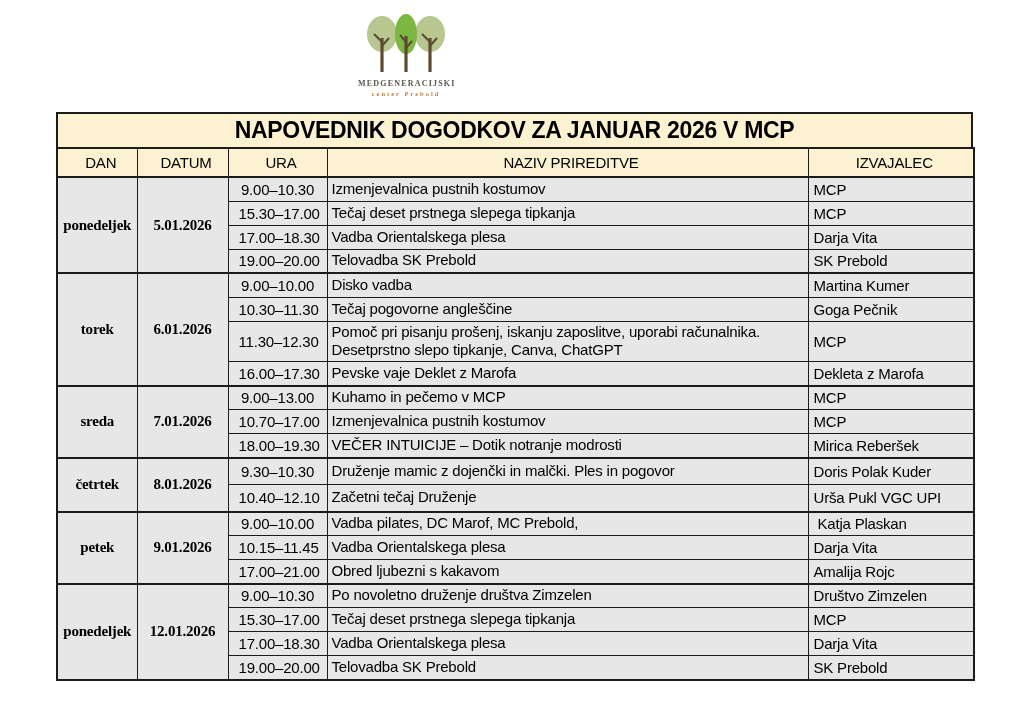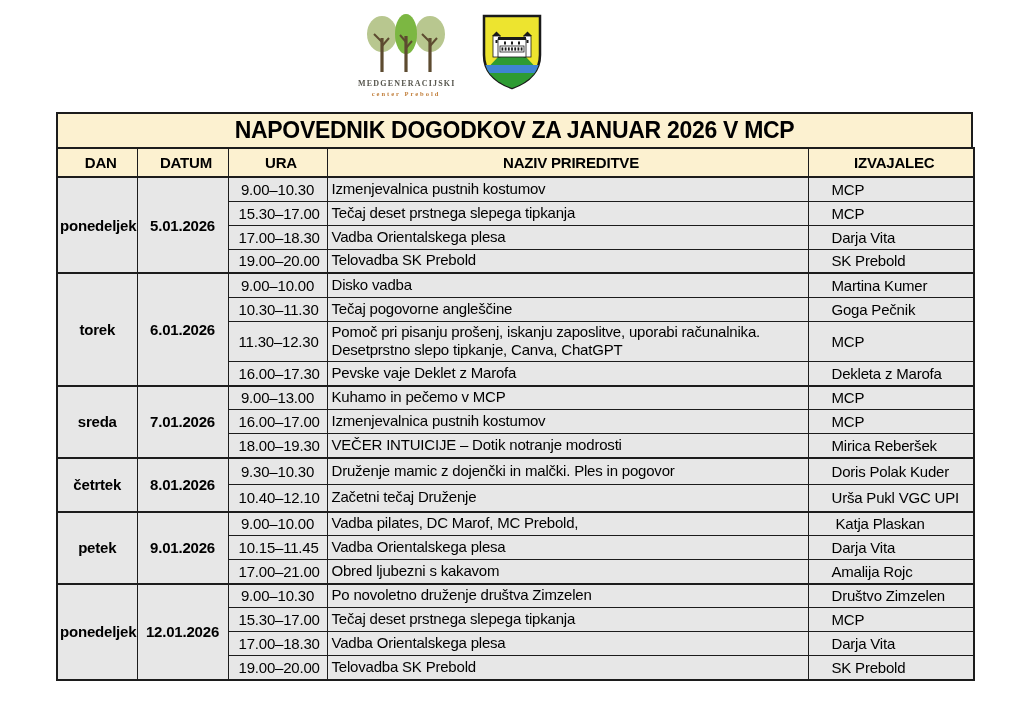--- a/index.html
+++ b/index.html
@@ -6,46 +6,46 @@
     --banner-bg:#FCF1D0; --row-bg:#E7E7E7; --border:#1C1C1C; --page-bg:#FFFFFF;
     --logo-tree-pale:#B8C78F; --logo-tree-green:#7CB742; --logo-trunk:#5D4B30;
     --logo-text-primary:#57564E; --logo-text-secondary:#C2803E;
     --shield-yellow:#EDE42F; --shield-green:#2E9B33; --shield-blue:#3F84D2;
     --shield-white:#FFFFFF; --shield-outline:#1A1A1A;
   }
   html,body{margin:0;padding:0;}
   body{width:1024px;height:724px;background:var(--page-bg);
        font-family:"Liberation Sans",sans-serif;color:#000;overflow:hidden;position:relative;}
 
-  .logos{position:absolute;left:358px;top:12px;display:flex;align-items:flex-start;gap:26px;}
+  .logos{position:absolute;left:358px;top:12px;display:flex;align-items:flex-start;gap:26px;flex-direction:column;}
   .mcp-logo{width:96px;text-align:center;}
   .mcp-logo .l1{font-family:"Liberation Serif",serif;font-size:8px;font-weight:bold;
                 letter-spacing:1.2px;color:var(--logo-text-primary);margin-top:1px;white-space:nowrap;}
   .mcp-logo .l2{font-family:"Liberation Serif",serif;font-size:6.5px;font-weight:bold;
                 letter-spacing:2px;color:var(--logo-text-secondary);margin-top:2px;white-space:nowrap;}
 
   .banner{position:absolute;left:56px;top:112px;width:917px;height:35px;box-sizing:border-box;
           border:2px solid var(--border);border-bottom:0;background:var(--banner-bg);
           display:flex;align-items:center;justify-content:center;
           font-size:23px;font-weight:bold;letter-spacing:-0.3px;}
 
   table.schedule{position:absolute;left:56px;top:147px;width:917px;border-collapse:collapse;
           table-layout:fixed;background:var(--row-bg);}
   table.schedule, table.schedule th, table.schedule td{border:1px solid var(--border);}
   table.schedule{border:2px solid var(--border);}
   thead th{background:var(--banner-bg);border-bottom:2.5px solid var(--border);
-          height:25px;font-size:15px;font-weight:bold;letter-spacing:-0.2px;padding-left:8px;}
+          height:25px;font-size:15px;font-weight:normal;letter-spacing:-0.2px;padding-left:8px;}
   td{font-size:15px;letter-spacing:-0.2px;height:24px;padding:1px 4px;box-sizing:border-box;
      overflow:hidden;vertical-align:middle;}
   tr.group-first td{border-top:2.5px solid var(--border);}
   tr.roomy td{height:27px;}
-  td.day,td.date{font-weight:bold;text-align:center;padding:1px 2px;}
+  td.day,td.date{font-weight:bold;text-align:center;padding:1px 2px;font-family:Liberation Serif, serif;}
   td.time{text-align:center;padding:1px 10px;white-space:nowrap;}
   td.name{text-align:left;line-height:1.25;}
-  td.org{text-align:left;padding-left:23px;white-space:pre-wrap;}
+  td.org{text-align:left;padding-left:5px;white-space:pre-wrap;}
 </style>
 </head>
 <body>
 
 <div class="logos">
   <div class="mcp-logo">
     <svg width="96" height="62" viewBox="0 0 96 62">
       <ellipse cx="24" cy="22" rx="15" ry="18" style="fill:var(--logo-tree-pale)"></ellipse>
       <ellipse cx="72" cy="22" rx="15" ry="18" style="fill:var(--logo-tree-pale)"></ellipse>
       <rect x="22.4" y="26" width="3.2" height="34" style="fill:var(--logo-trunk)"></rect>
@@ -161,21 +161,21 @@
         <td class="org">Dekleta z Marofa</td>
       </tr>
       <tr class="group-first">
         <td class="day" rowspan="3">sreda</td>
         <td class="date" rowspan="3">7.01.2026</td>
         <td class="time">9.00–13.00</td>
         <td class="name">Kuhamo in pečemo v MCP</td>
         <td class="org">MCP</td>
       </tr>
       <tr>
-        <td class="time">16.00–17.00</td>
+        <td class="time">10.70–17.00</td>
         <td class="name">Izmenjevalnica pustnih kostumov</td>
         <td class="org">MCP</td>
       </tr>
       <tr>
         <td class="time">18.00–19.30</td>
         <td class="name">VEČER INTUICIJE – Dotik notranje modrosti</td>
         <td class="org">Mirica Reberšek</td>
       </tr>
       <tr class="group-first roomy">
         <td class="day" rowspan="2">četrtek</td>

